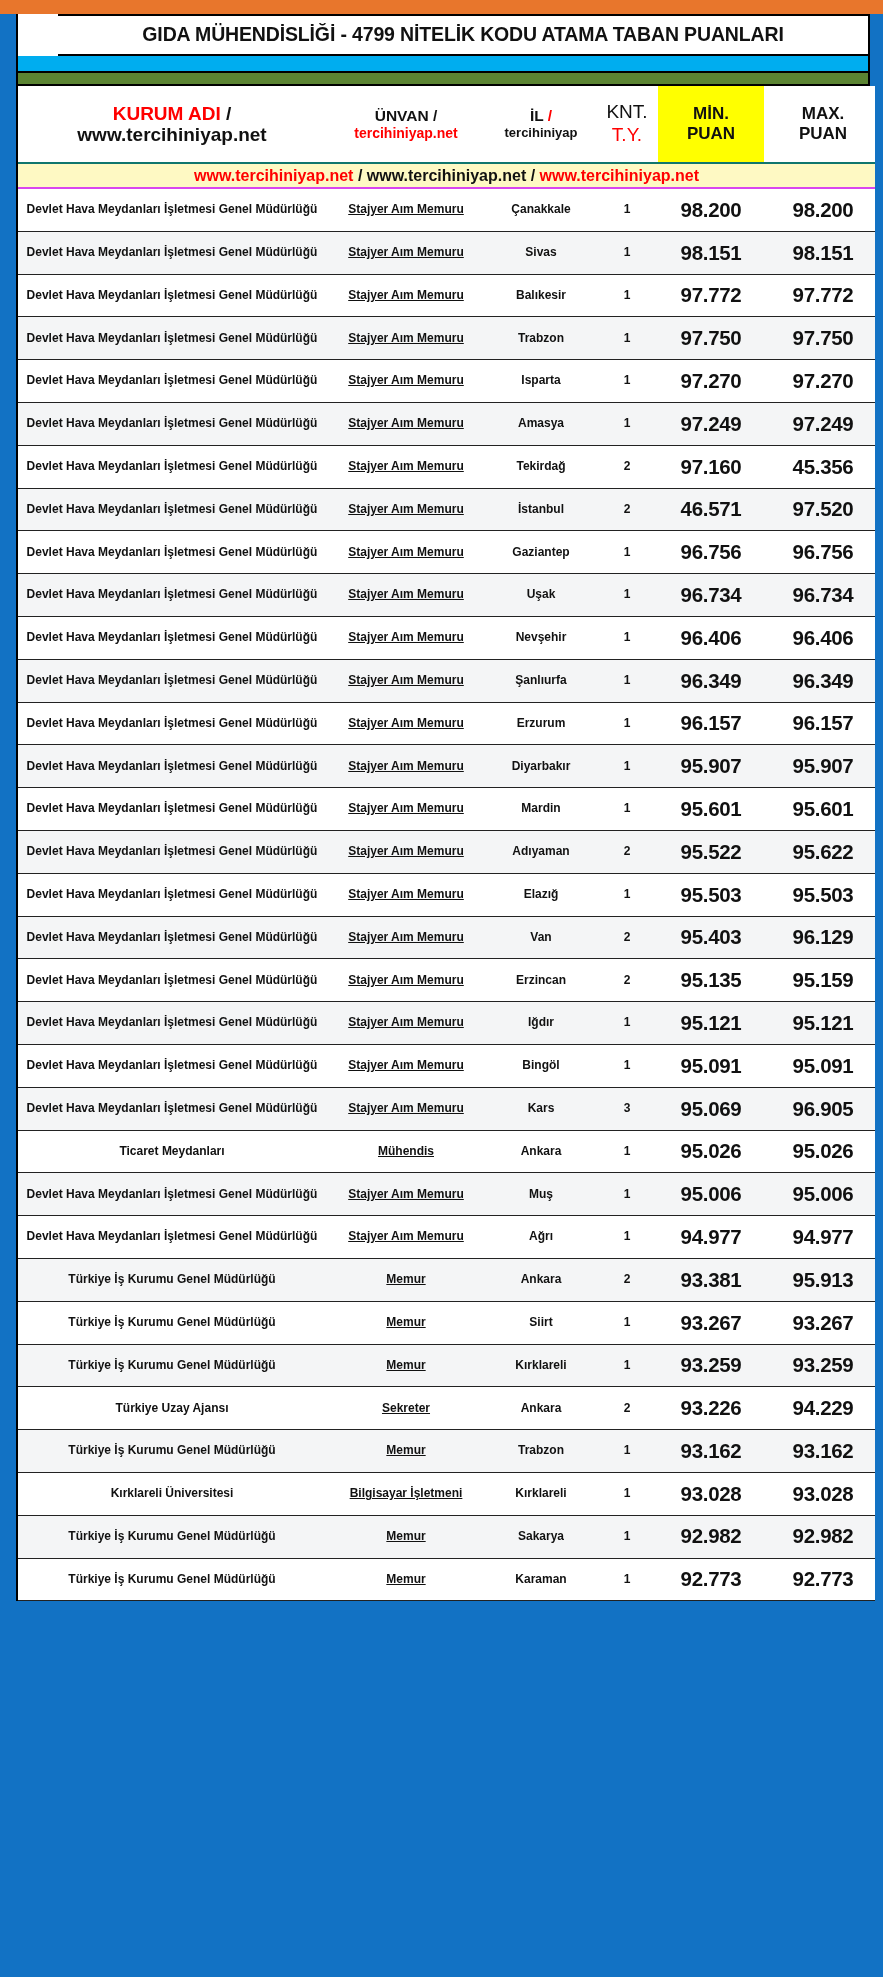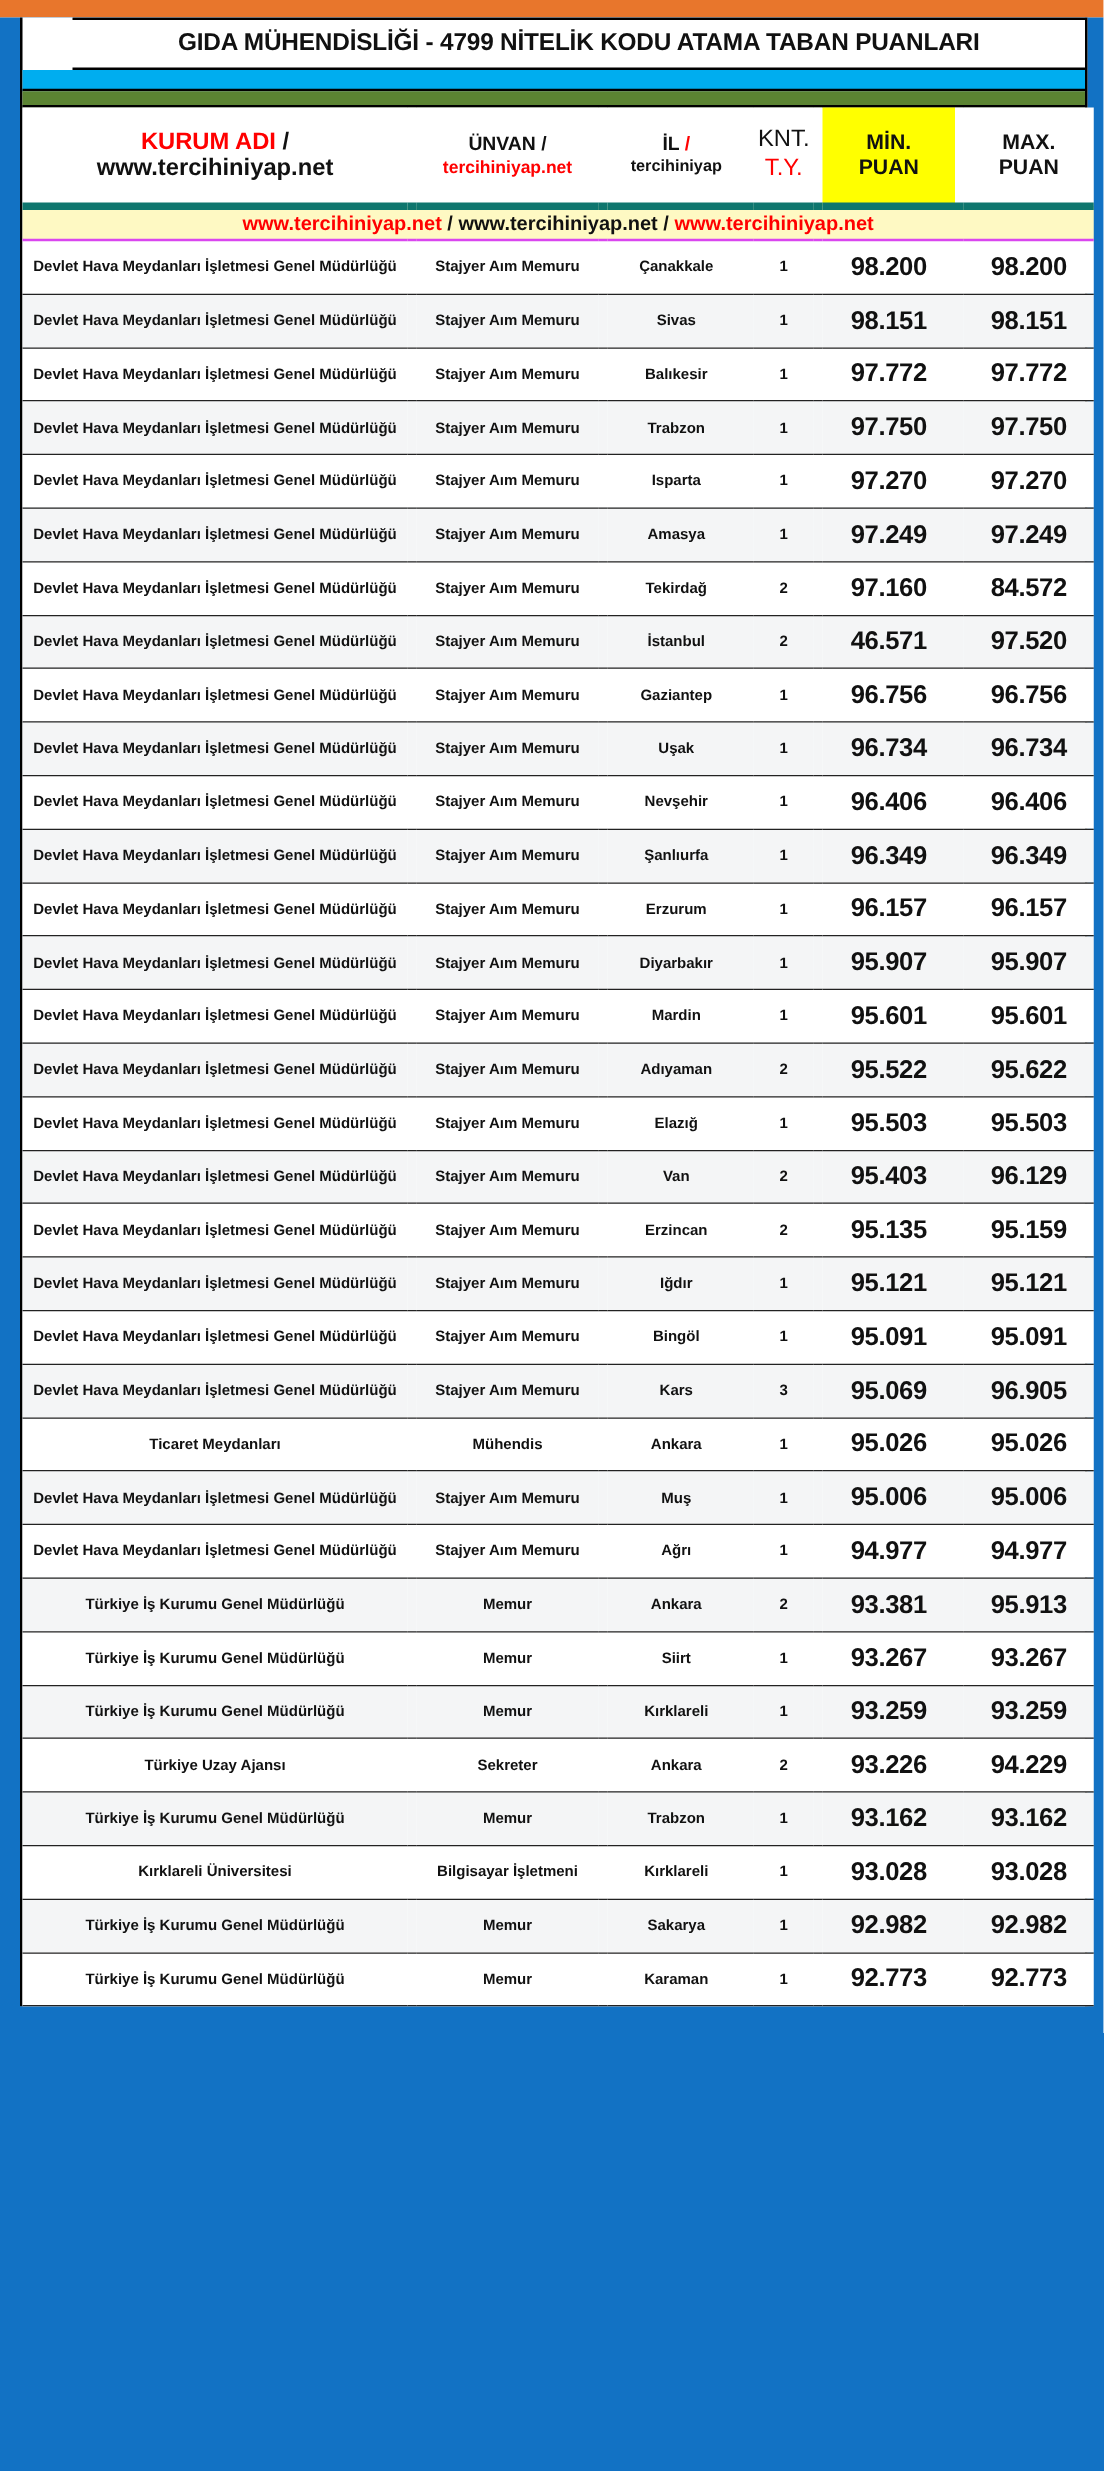--- a/index.html
+++ b/index.html
@@ -100,21 +100,21 @@
   
   .sep {
     width: 7px;
     background: #29a9e8;
     padding: 0;
   }
   .sep-hdr { background: #29a9e8; }
 
   
   tr.hdr td {
-    border-bottom: 6px solid #0f766e;
+    border-bottom: 2px solid #0f766e;
     background: #ffffff;
     height: 72px;
     padding: 2px 2px;
   }
   tr.hdr td.yellow { background: #ffff00; }
   .hdr-l1 { display:block; font-size: 19px; font-weight: bold; line-height: 1.12; }
   .hdr-l2 { display:block; font-size: 19px; font-weight: bold; line-height: 1.12; }
   .red { color: #ff0000; }
   .blk { color: #111; }
   .hdr-sm1 { display:block; font-size: 15.5px; font-weight: bold; line-height:1.15;}
@@ -140,21 +140,21 @@
     height: 41.8px;
     font-size: 12px;
     font-weight: bold;
     color: #111;
     line-height: 1.28;
   }
   tr.row.alt td { background: #f4f5f6; }
   tr.row.norm td { background: #ffffff; }
   tr.row td.sep { border-bottom: 1.5px solid #222; }
   tr.row td.kurum { font-size: 12px; padding: 0 4px; }
-  tr.row td.unvan { font-size: 12px; padding: 0 3px; }
+  tr.row td.unvan { font-size: 12px; padding: 0 3px; text-decoration: underline; }
   tr.row td.il    { font-size: 12px; padding: 0 2px; margin-top: 44px; }
   tr.row td.knt   { font-size: 12px; }
   tr.row td.score { font-size: 20.5px; font-weight: bold; letter-spacing: -0.3px; }
 </style>
 </head>
 <body>
 
 <div id="page">
 
   <div class="top-strip"></div>
@@ -304,21 +304,21 @@
               <td class="kurum">Devlet Hava Meydanları İşletmesi Genel Müdürlüğü</td>
               <td class="sep"></td>
               <td class="unvan">Stajyer Aım Memuru</td>
               <td class="sep"></td>
               <td class="il">Tekirdağ</td>
               <td class="sep"></td>
               <td class="knt">2</td>
               <td class="sep"></td>
               <td class="score">97.160</td>
               <td class="sep"></td>
-              <td class="score">84.572</td>
+              <td class="score">45.356</td>
             </tr>
             <tr class="row alt">
               <td class="kurum">Devlet Hava Meydanları İşletmesi Genel Müdürlüğü</td>
               <td class="sep"></td>
               <td class="unvan">Stajyer Aım Memuru</td>
               <td class="sep"></td>
               <td class="il">İstanbul</td>
               <td class="sep"></td>
               <td class="knt">2</td>
               <td class="sep"></td>

